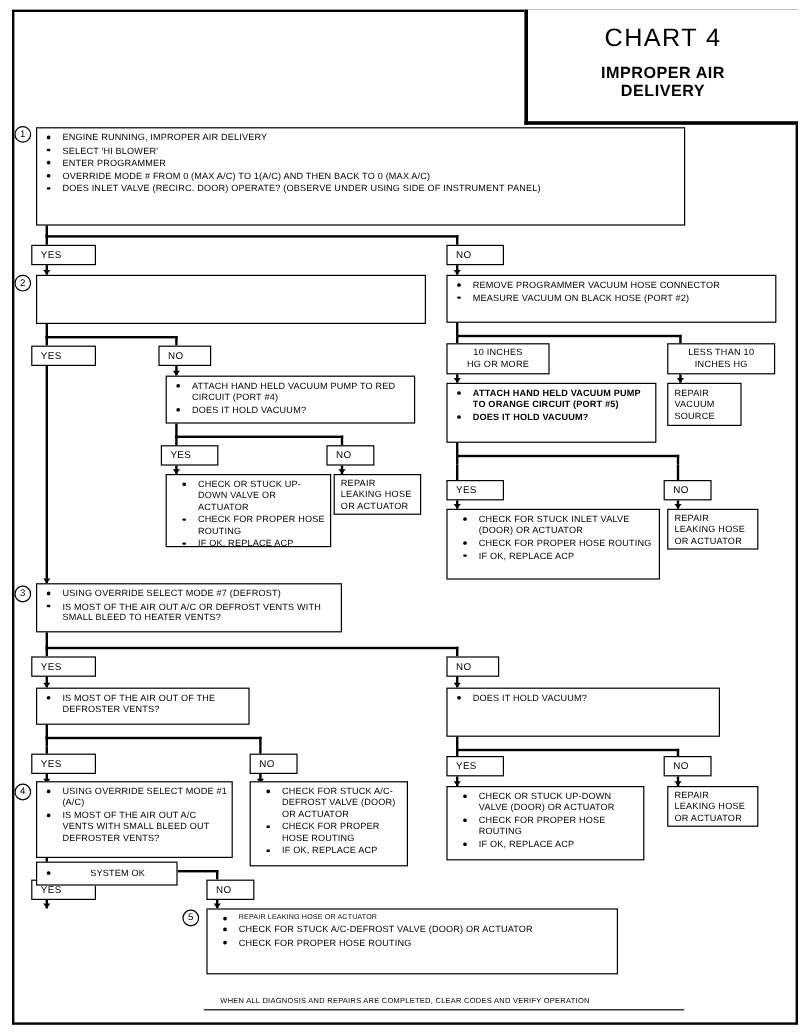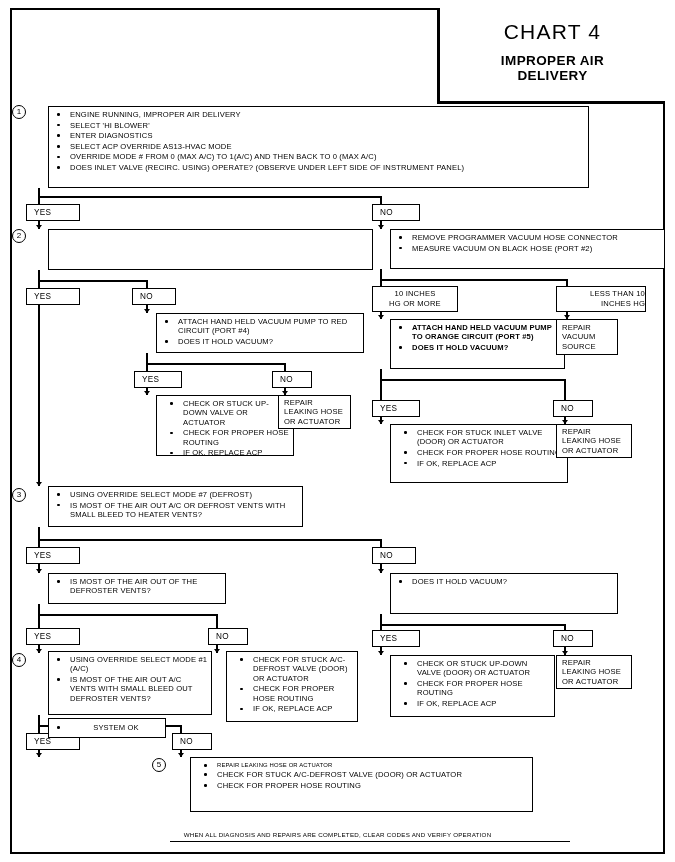--- a/index.html
+++ b/index.html
@@ -42,21 +42,20 @@
   }
 
   
   .box {
     position: absolute;
     border: 1.4px solid #000;
     background: #fff;
     font-size: 7.6px;
     line-height: 9.4px;
     letter-spacing: .15px;
-    margin-left: 18px;
   }
   .box.thick { border-width: 1.6px; }
   .label-box {
     position: absolute;
     border: 1.4px solid #000;
     background: #fff;
     font-size: 8.2px;
     letter-spacing: .3px;
     display: flex;
     align-items: center;
@@ -145,24 +144,23 @@
       <div>IMPROPER AIR</div>
       <div>DELIVERY</div>
     </div>
   </div>
 
   <div class="step-circle" style="left:12px; top:105px;">1</div>
   <div class="box thick" style="left:30px; top:106px; width:541px; height:82px;">
     <ul class="bullets">
       <li>ENGINE RUNNING, IMPROPER AIR DELIVERY</li>
       <li>SELECT 'HI BLOWER'</li>
-      <li>ENTER DIAGNOSTICS</li>
-      <li>SELECT ACP OVERRIDE AS13-HVAC MODE</li>
+      <li>ENTER PROGRAMMER</li>
       <li>OVERRIDE MODE # FROM 0 (MAX A/C) TO 1(A/C) AND THEN BACK TO 0 (MAX A/C)</li>
-      <li>DOES INLET VALVE (RECIRC. USING) OPERATE?  (OBSERVE UNDER LEFT SIDE OF INSTRUMENT PANEL)</li>
+      <li>DOES INLET VALVE (RECIRC. DOOR) OPERATE?  (OBSERVE UNDER USING SIDE OF INSTRUMENT PANEL)</li>
     </ul>
   </div>
 
   <div class="vline" style="left:38px; top:188px; height:10px;"></div>
   <div class="hline" style="left:38px; top:196px; width:344px;"></div>
   <div class="vline" style="left:38px; top:196px; height:8px;"></div>
   <div class="vline" style="left:380px; top:196px; height:8px;"></div>
 
   <div class="label-box" style="left:26px; top:204px; width:54px; height:17px;">YES</div>
   <div class="label-box" style="left:372px; top:204px; width:48px; height:17px;">NO</div>
@@ -230,21 +228,21 @@
 
   <div class="vline" style="left:380px; top:269px; height:12px;"></div>
   <div class="hline" style="left:380px; top:279px; width:188px;"></div>
   <div class="vline" style="left:380px; top:279px; height:7px;"></div>
   <div class="vline" style="left:566px; top:279px; height:7px;"></div>
 
   <div class="plain-box" style="left:372px; top:286px; width:86px; height:26px;">
     <div>10 INCHES</div>
     <div>HG OR MORE</div>
   </div>
-  <div class="plain-box" style="left:556px; top:286px; width:90px; height:26px;text-align:right;">
+  <div class="plain-box" style="left:556px; top:286px; width:90px; height:26px;">
     <div>LESS THAN 10</div>
     <div>INCHES HG</div>
   </div>
 
   <div class="vline" style="left:380px; top:312px; height:7px;"></div>
   <div class="arrow" style="left:377.9px; top:315px;"></div>
   <div class="box thick" style="left:372px; top:319px; width:175px; height:50px;font-weight:bold;">
     <ul class="bullets">
       <li>ATTACH HAND HELD VACUUM PUMP TO ORANGE CIRCUIT (PORT #5)</li>
       <li>DOES IT HOLD VACUUM?</li>

